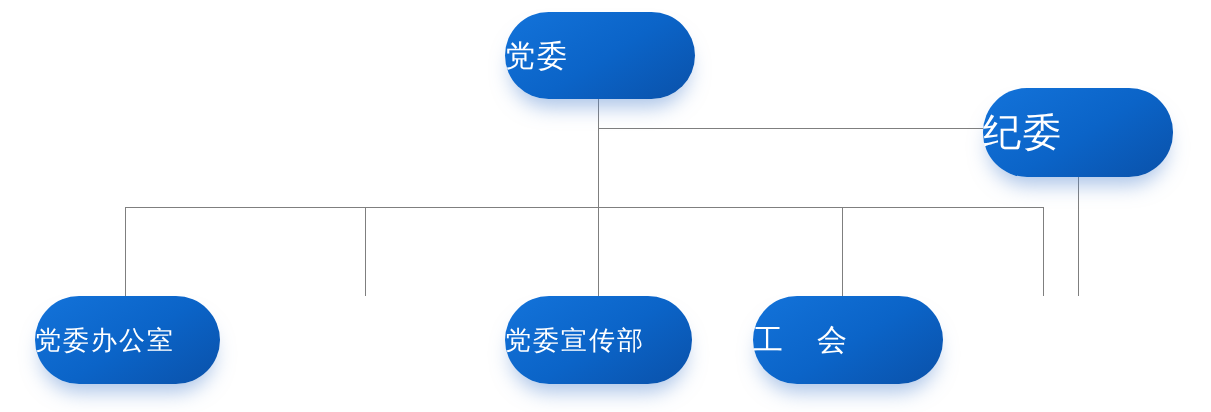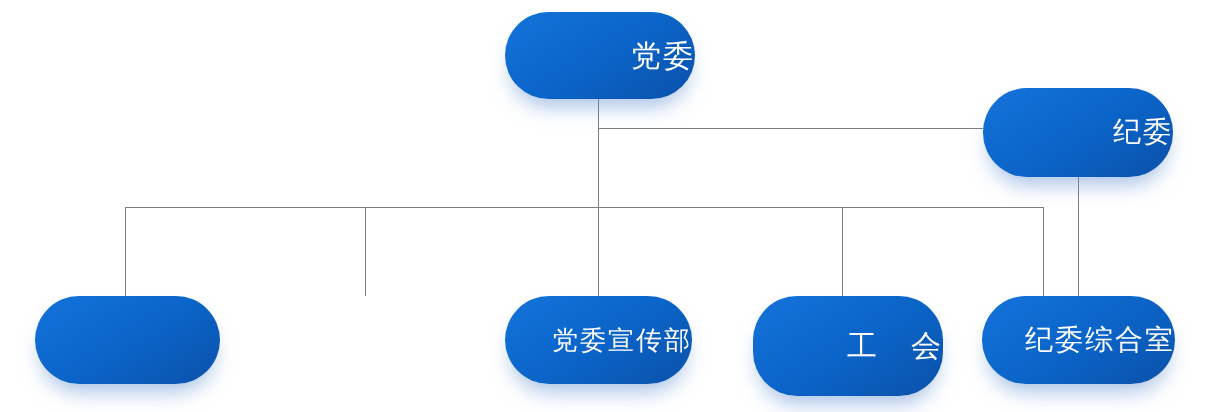--- a/index.html
+++ b/index.html
@@ -11,40 +11,40 @@
   }
   .canvas { position: absolute; inset: 0; }
 
   .line { position: absolute; background: var(--connector, #7f7f7f); }
   .line.h { height: 1px; }
   .line.v { width: 1px; }
 
   .node {
     position: absolute;
     display: flex; flex-direction: column;
-    align-items: flex-end; justify-content: center;
+    align-items: flex-start; justify-content: center;
     border-radius: 44px;
     background: linear-gradient(148deg,
        var(--node-top, #1373da) 0%,
        var(--node-mid, #0b64c8) 52%,
        var(--node-bottom, #0a51a9) 100%);
     color: var(--node-text, #ffffff);
     box-shadow: 0 14px 20px -6px var(--shadow, rgba(88,138,210,0.5));
     letter-spacing: 2px;
     text-align: center;
   }
   .node .ln { display: block; line-height: 1.32; }
 
   
   #n-party      { left: 505px; top: 12px;  width: 190px; height: 87px; font-size: 30px; }
-  #n-disc      { left: 983px; top: 88px;  width: 190px; height: 89px; font-size: 28px; }
+  #n-disc      { left: 983px; top: 88px;  width: 190px; height: 89px; font-size: 38px; }
   #n-office    { left: 35px;  top: 296px; width: 185px; height: 88px; font-size: 26px; }
   #n-orgdep    { left: 273px; top: 296px; width: 185px; height: 88px; font-size: 26px; }
   #n-propdep   { left: 505px; top: 296px; width: 187px; height: 88px; font-size: 26px; }
-  #n-union     { left: 753px; top: 296px; width: 190px; height: 100px; font-size: 30px; }
+  #n-union     { left: 753px; top: 296px; width: 190px; height: 88px; font-size: 30px; }
   #n-discoff   { left: 982px; top: 296px; width: 193px; height: 88px; font-size: 28px; }
 
   
   #l-v-trunk   { left: 598px;  top: 99px;  height: 197px; }
   #l-h-disc    { left: 598px;  top: 128px; width: 385px;  }
   #l-h-bar     { left: 125px;  top: 207px; width: 918px;  }
   #l-d-office  { left: 125px;  top: 207px; height: 89px;  }
   #l-d-orgdep  { left: 365px;  top: 207px; height: 89px;  }
   #l-d-union   { left: 842px;  top: 207px; height: 89px;  }
   #l-d-discoff { left: 1043px; top: 207px; height: 89px;  }
@@ -66,28 +66,26 @@
 
   <div class="node" id="n-party">
     <span class="ln">党委</span>
   </div>
 
   <div class="node" id="n-disc">
     <span class="ln">纪委</span>
   </div>
 
   <div class="node" id="n-office">
+    <span class="ln">党委办公室</span>
   </div>
 
 
   <div class="node" id="n-propdep">
     <span class="ln">党委宣传部</span>
   </div>
 
   <div class="node" id="n-union">
     <span class="ln">工　会</span>
   </div>
 
-  <div class="node" id="n-discoff">
-    <span class="ln">纪委综合室</span>
-  </div>
 
 </div>
 
 </body></html>

